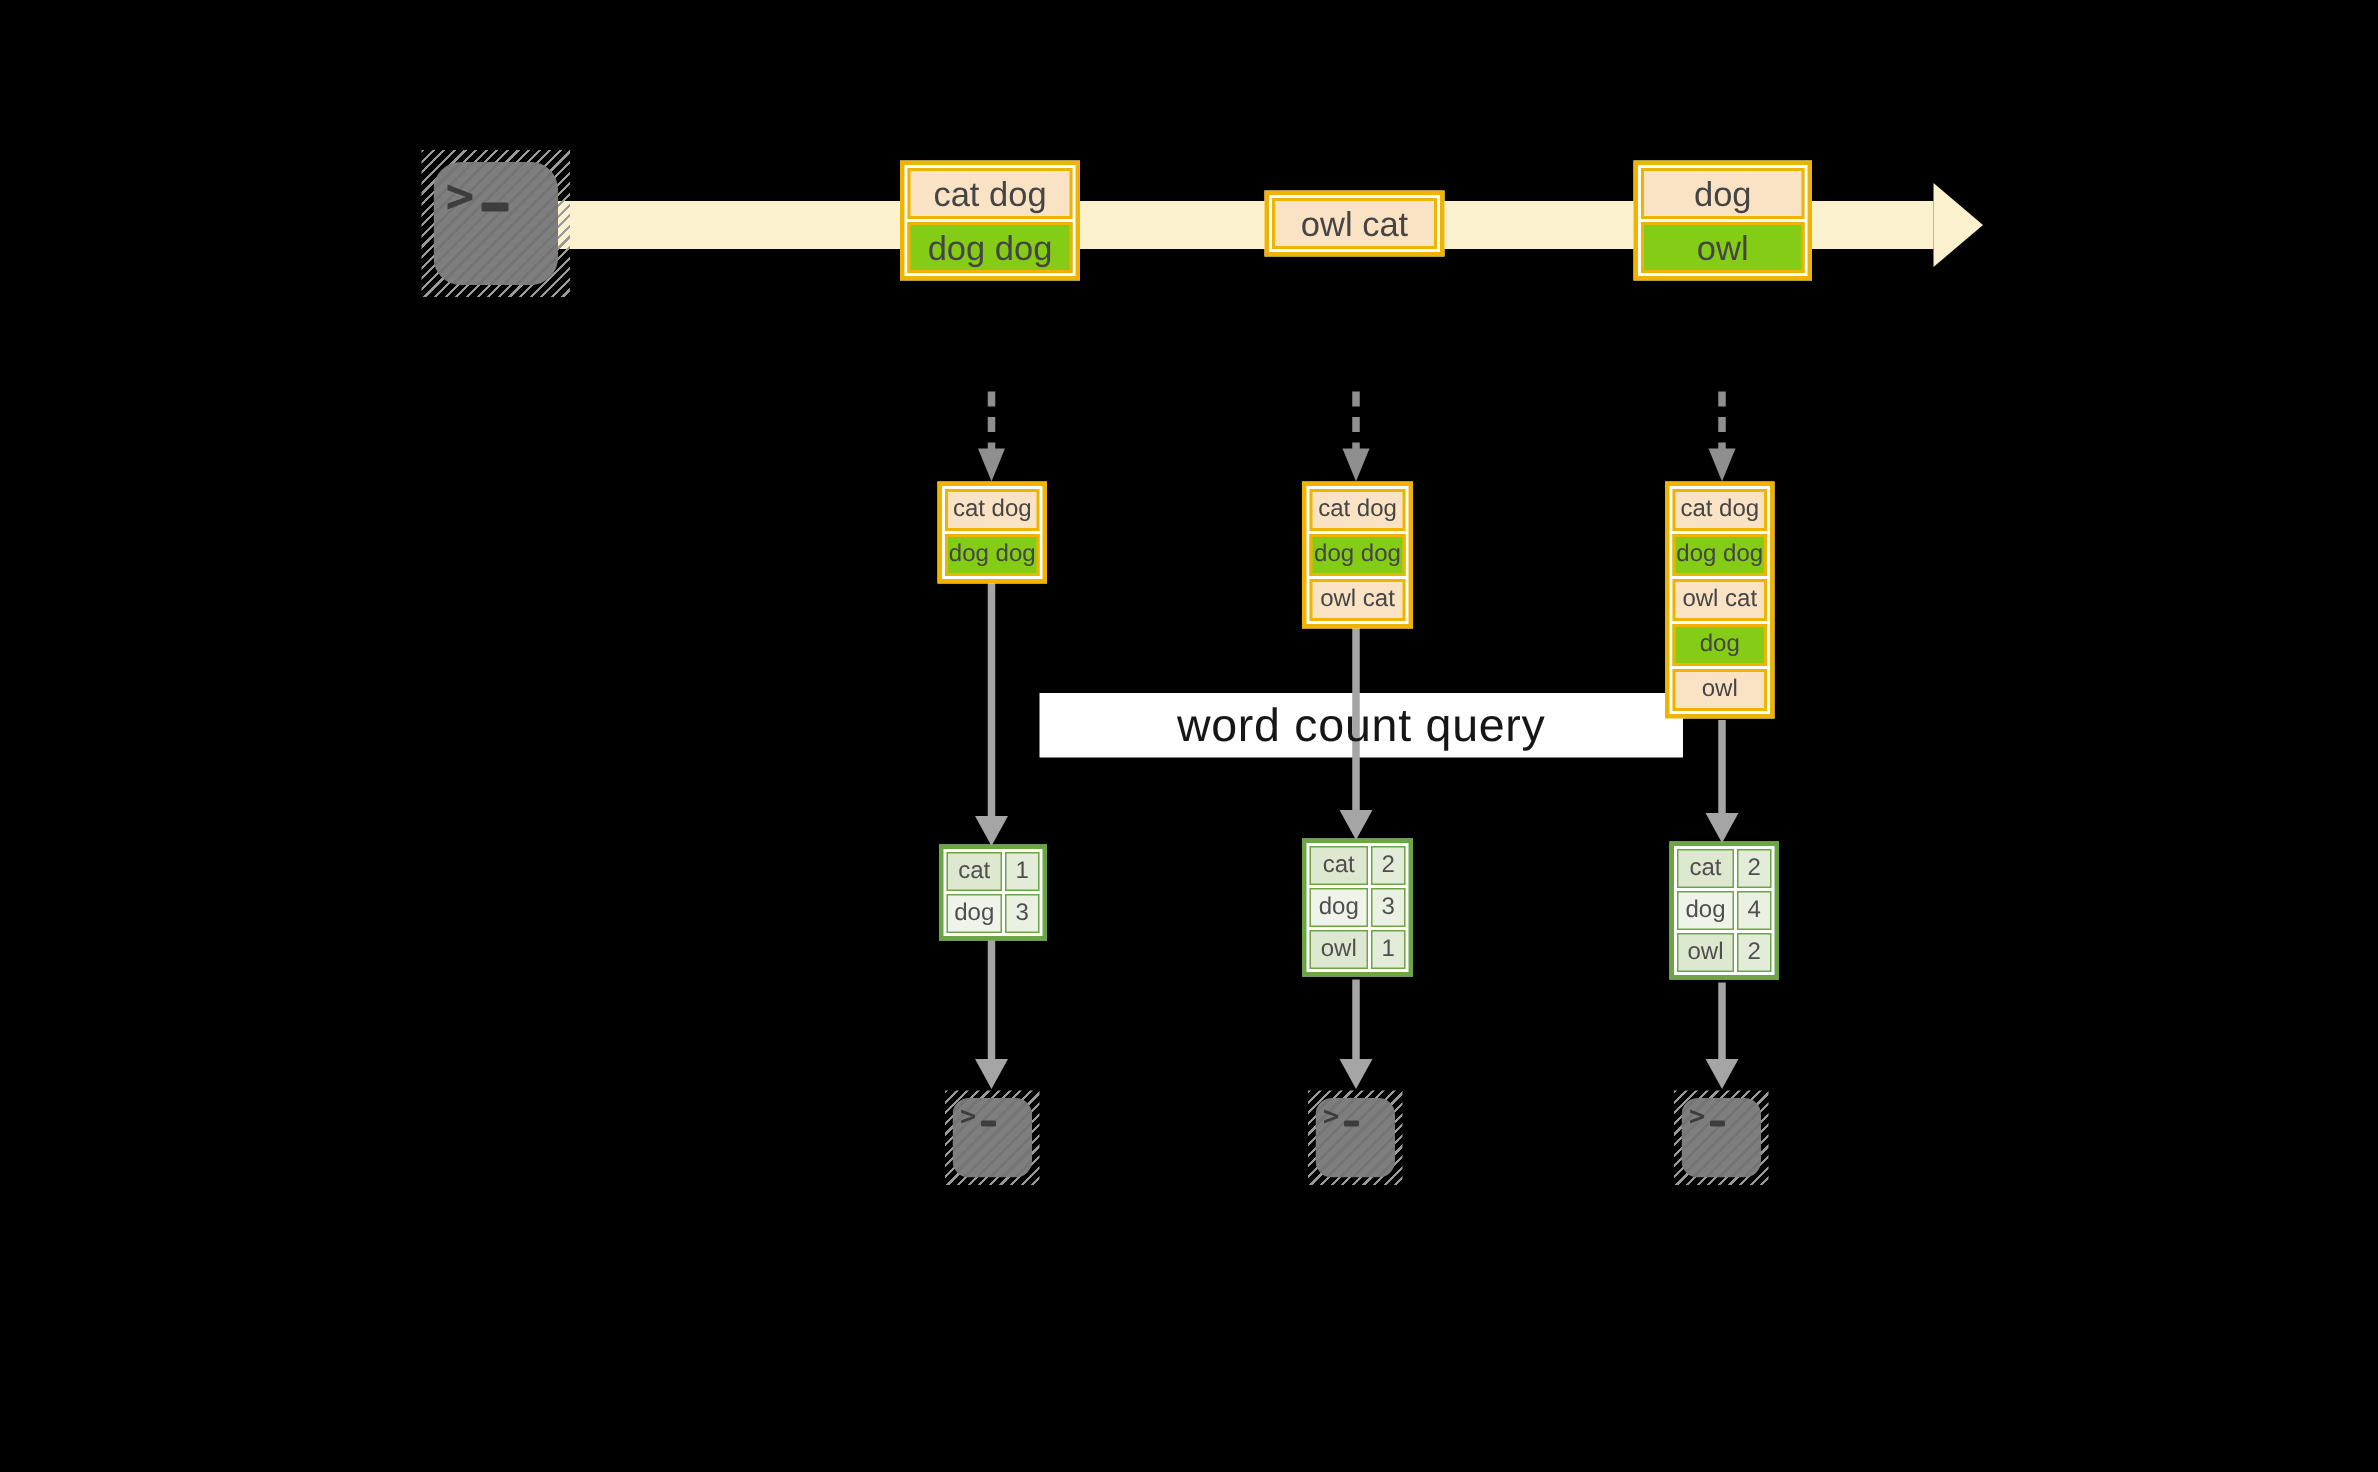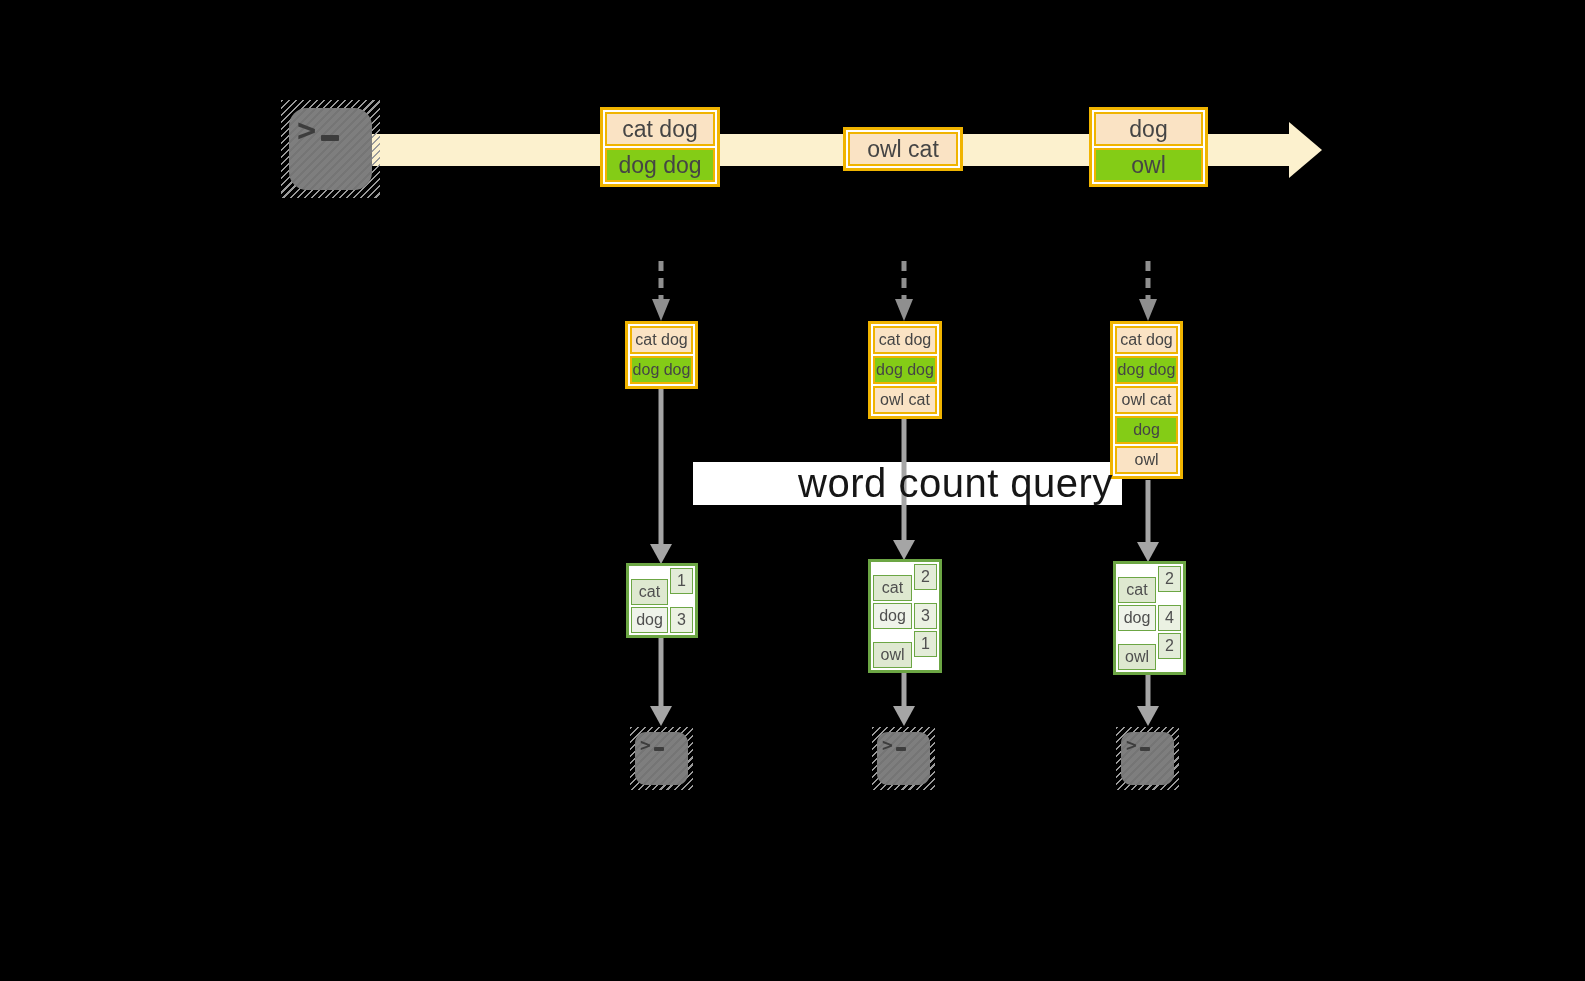--- a/index.html
+++ b/index.html
@@ -46,30 +46,30 @@
   .row.cream{background:#84cc16;}
 
   
   .gtable{position:absolute;background:#fff;border:3px solid #6CA644;padding:2px;
         display:flex;flex-direction:column;gap:2px;box-sizing:border-box;z-index:3;}
   .gtable .trow{display:flex;gap:2px;}
   .gtable .cell{border:1px solid #6CA644;display:flex;align-items:center;justify-content:center;
         height:26px;font-size:16px;color:#4f4f4f;box-sizing:border-box;}
   .cell.label{flex:1;}
   .cell.value{width:23px;}
-  .trow.odd .label{background:#DEE8D0;margin-top:11px;}
+  .trow.odd .label{background:#DEE8D0;}
   .trow.odd .value{background:#E3ECD8;}
   .trow.even .label{background:#EFF3EA;}
   .trow.even .value{background:#EBF1E2;}
 
   
   .band{position:absolute;left:693px;top:462px;width:429px;height:43px;background:#fff;z-index:1;}
   .band-label{position:absolute;left:693px;top:462px;width:429px;height:43px;z-index:4;
         display:flex;align-items:center;justify-content:center;
-        font-size:40px;font-weight:300;color:#161616;letter-spacing:0.5px;pointer-events:none;padding-left:48px;}
+        font-size:31px;font-weight:300;color:#161616;letter-spacing:0.5px;pointer-events:none;}
 
   
   #arrows{position:absolute;inset:0;z-index:2;}
 </style>
 </head>
 <body>
 
 <div id="stage">
 
   <div class="band"></div>

